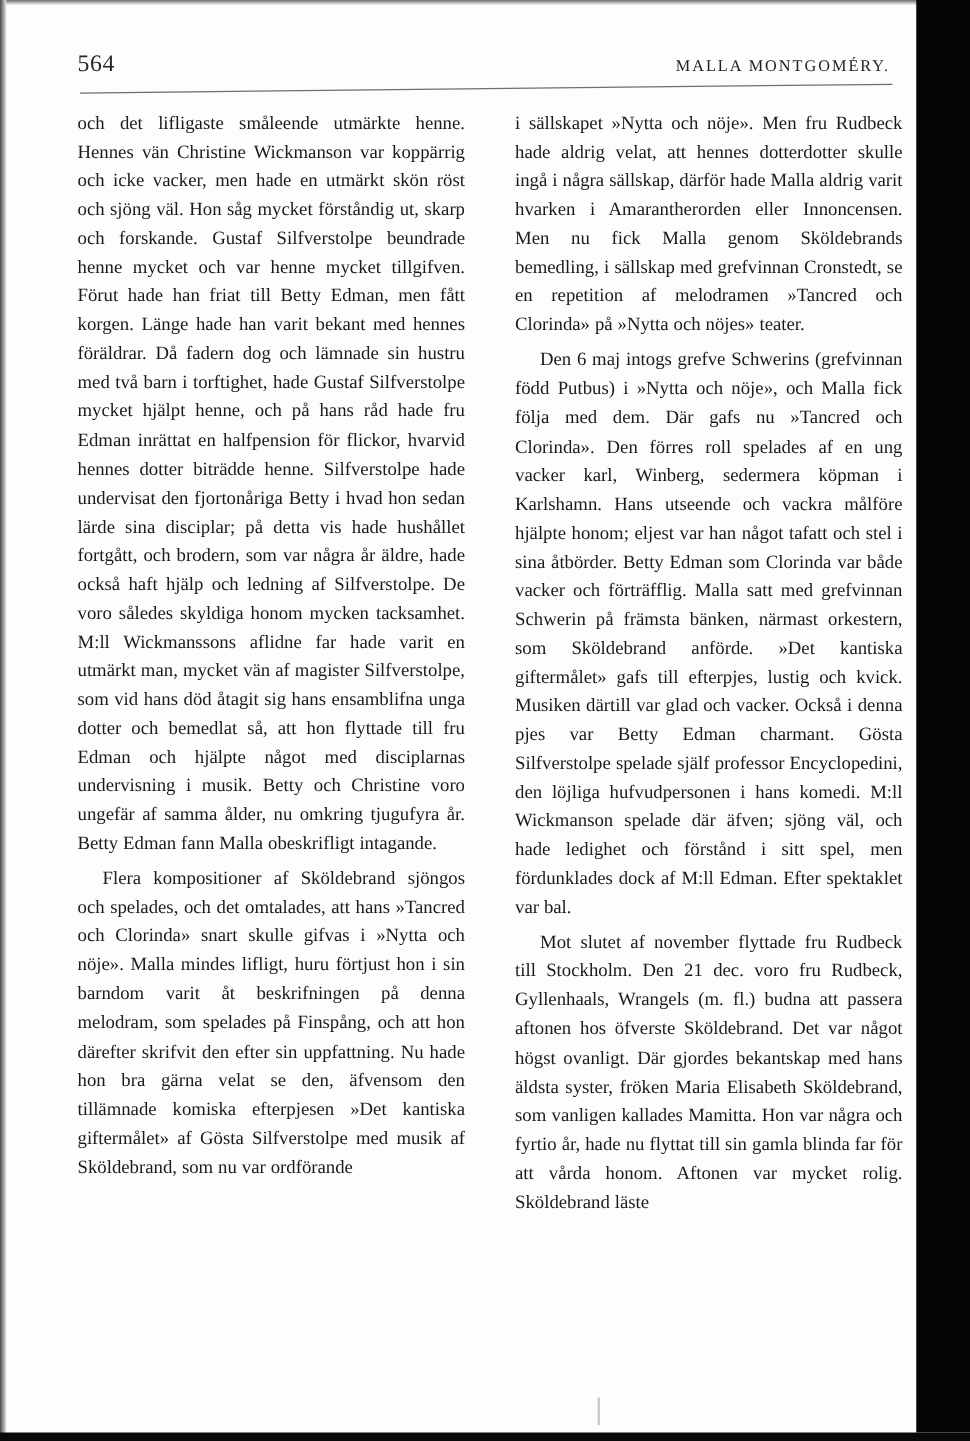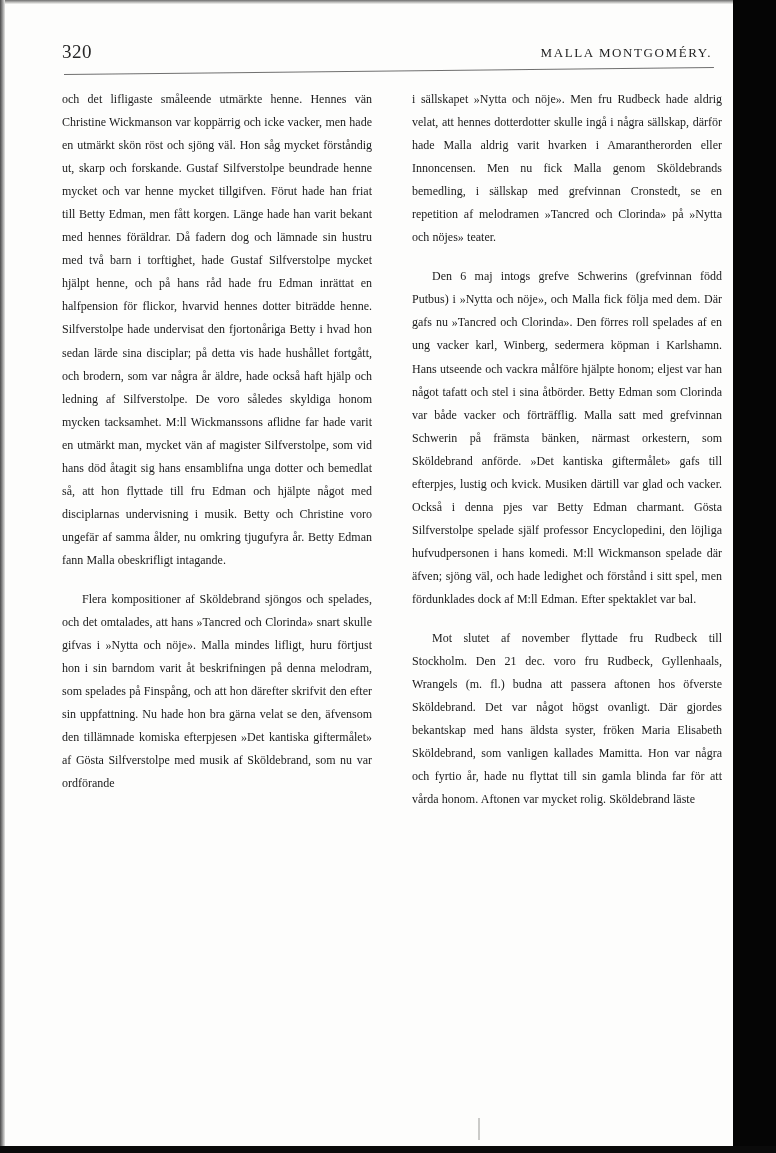--- a/index.html
+++ b/index.html
@@ -98,46 +98,46 @@
     display: flex;
     gap: 40px;
   }
   .col {
     width: 310px;
   }
   .col p {
     margin: 0;
     text-align: justify;
     text-align-last: left;
-    font-size: 12px;
+    font-size: 15px;
     line-height: 23.05px;
     word-spacing: 0.2px;
     -webkit-hyphens: none;
     hyphens: none;
   }
   .col p.indent {
     text-indent: 20px;
   }
   .col p + p {
-    margin-top: 16px;
+    margin-top: 5px;
   }
 </style>
 </head>
 <body>
 
 <div class="page">
 
   <div class="edge-top"></div>
   <div class="edge-left"></div>
   <div class="edge-right"></div>
   <div class="edge-bottom"></div>
   <div class="speck"></div>
 
   <div class="running-head">
-    <span class="folio">320</span>
+    <span class="folio">564</span>
     <span class="head-title">MALLA MONTGOMÉRY.</span>
   </div>
   <div class="head-rule"></div>
 
   <div class="columns">
 
     <div class="col">
       <p>och det lifligaste småleende utmärkte henne. Hennes vän Christine Wickmanson var koppärrig och icke vacker, men hade en utmärkt skön röst och sjöng väl. Hon såg mycket förståndig ut, skarp och forskande. Gustaf Silfverstolpe beundrade henne mycket och var henne mycket tillgifven. Förut hade han friat till Betty Edman, men fått korgen. Länge hade han varit bekant med hennes föräldrar. Då fadern dog och lämnade sin hustru med två barn i torftighet, hade Gustaf Silfverstolpe mycket hjälpt henne, och på hans råd hade fru Edman inrättat en halfpension för flickor, hvarvid hennes dotter biträdde henne. Silfverstolpe hade undervisat den fjortonåriga Betty i hvad hon sedan lärde sina disciplar; på detta vis hade hushållet fortgått, och brodern, som var några år äldre, hade också haft hjälp och ledning af Silfverstolpe. De voro således skyldiga honom mycken tacksamhet. M:ll Wickmanssons aflidne far hade varit en utmärkt man, mycket vän af magister Silfverstolpe, som vid hans död åtagit sig hans ensamblifna unga dotter och bemedlat så, att hon flyttade till fru Edman och hjälpte något med disciplarnas undervisning i musik. Betty och Christine voro ungefär af samma ålder, nu omkring tjugufyra år. Betty Edman fann Malla obeskrifligt intagande.</p>
       <p class="indent">Flera kompositioner af Sköldebrand sjöngos och spelades, och det omtalades, att hans »Tancred och Clorinda» snart skulle gifvas i »Nytta och nöje». Malla mindes lifligt, huru förtjust hon i sin barndom varit åt beskrifningen på denna melodram, som spelades på Finspång, och att hon därefter skrifvit den efter sin uppfattning. Nu hade hon bra gärna velat se den, äfvensom den tillämnade komiska efterpjesen »Det kantiska giftermålet» af Gösta Silfverstolpe med musik af Sköldebrand, som nu var ordförande</p>
     </div>

